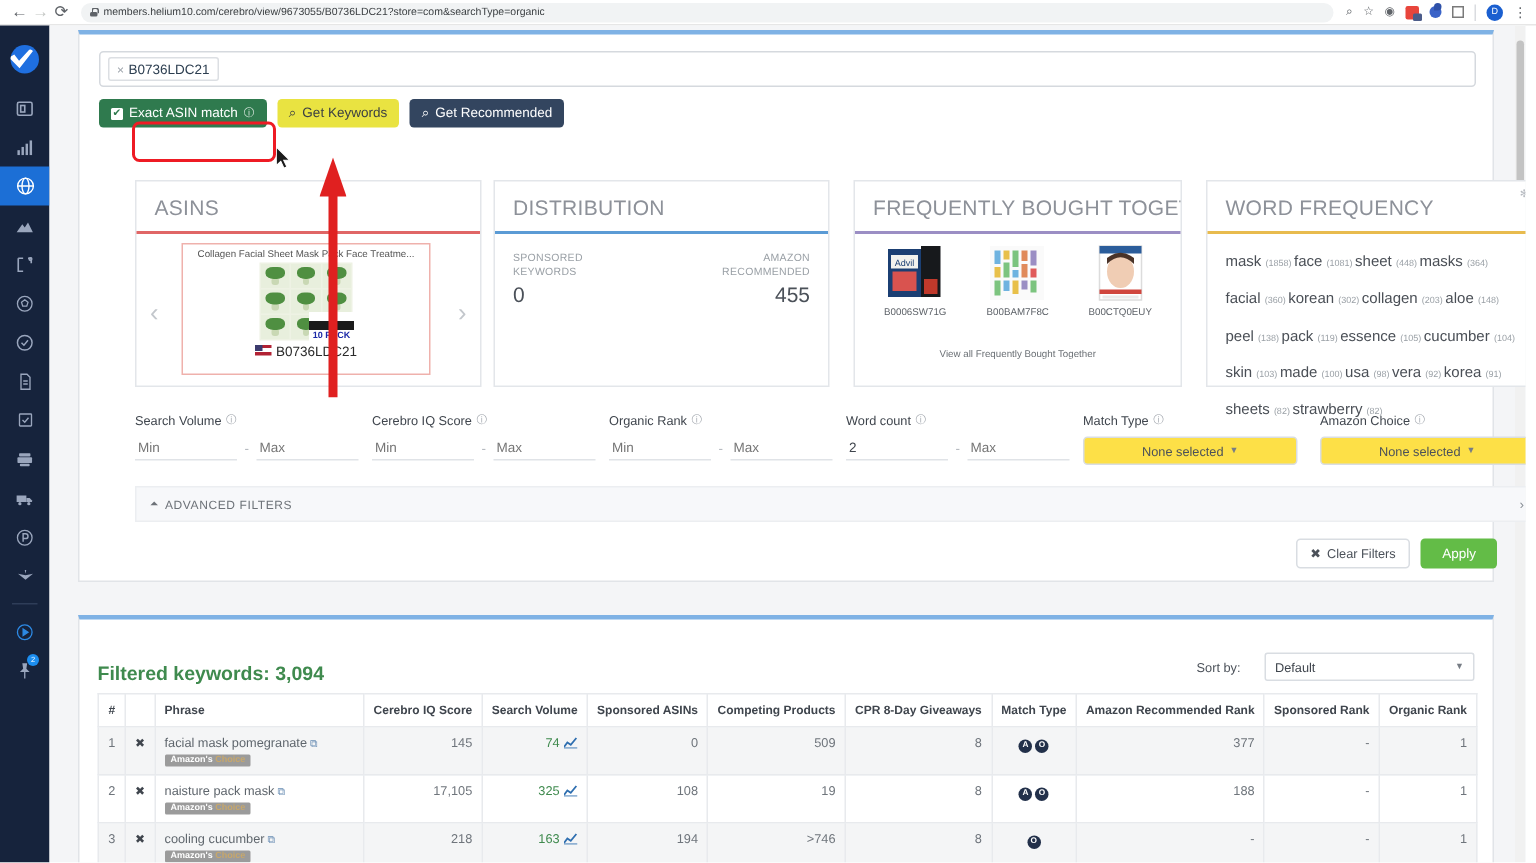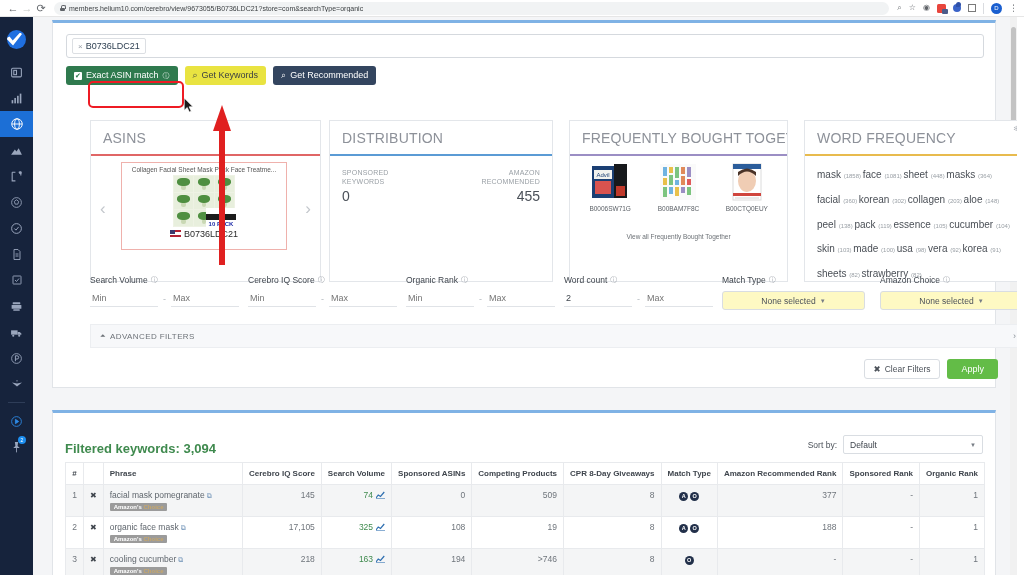--- a/index.html
+++ b/index.html
@@ -126,21 +126,21 @@
     position:absolute; left: 55px; top: 64px; width: 96px; height: 27px;
     border: 2.5px solid #ee1b24; border-radius: 5px; pointer-events:none; z-index: 40;
   }
   
   #anno-arrow { position:absolute; left: 180px; top: 88px; width: 18px; height: 160px; z-index: 39; }
   
   #cursor { position:absolute; left: 151px; top: 81px; width: 11px; height: 15px; z-index: 45; }
 
   
   .card {
-    position:absolute; top: 103px; height: 162px;
+    position:absolute; top: 103px; height: 138px;
     background:#fff; border:1px solid #e3e6ea;
   }
   .card-head {
     height: 33px; display:flex; align-items:center; padding-left: 12px;
     font-size: 14px; color: #8d9199; letter-spacing:.2px; font-weight: 400;
     white-space: nowrap; overflow:hidden;
   }
   .card-rule { height: 2px; }
   #card-asins   { left: 57px;  width: 231px; }
   #card-dist    { left: 296px; width: 224px; }
@@ -200,21 +200,21 @@
   .mm-input {
     border:none; border-bottom:1px solid #e0e3e7; background:transparent;
     font-size:9px; color:#b3b8be; padding: 0 0 3px 2px; width: 68px; outline:none;
     font-family:"Liberation Sans", sans-serif;
   }
   .mm-input.filled { color:#3f454d; }
   .mm-dash { font-size:9px; color:#b3b8be; padding-bottom:3px; }
   .select-box {
     margin-top: 6px; height: 19px; width: 143px; border:1px solid #d9dde2; border-radius:3px;
     display:flex; align-items:center; justify-content:center; gap:4px;
-    font-size:8.5px; color:#4b5159; background:#fef9c3;
+    font-size:8.5px; color:#4b5159; background:#fde047;
   }
   .caret { font-size:6px; color:#777d85; }
 
   #adv-filters {
     position:absolute; left: 57px; top: 307px; width: 936px; height: 24px;
     background:#f7f8fa; border:1px solid #eceef1; display:flex; align-items:center;
     padding: 0 9px; justify-content: space-between;
   }
   #adv-filters-label { font-size:8px; color:#6d7278; letter-spacing:.4px; display:flex; align-items:center; gap:4px;}
   .funnel { font-size:7px; color:#6d7278; }
@@ -229,21 +229,21 @@
     height:20px; padding:0 14px; border-radius:3px; background:#63bc47; color:#fff;
     font-size:9px; display:flex;align-items:center;
   }
 
   
   #results-panel {
     position:absolute; left: 19px; top: 393px; width: 944px; height: 170px;
     background:#fff; border:1px solid #e1e4e8; border-top: 3px solid #7fb2e5;
   }
   #filtered-count { position:absolute; left: 12px; top: 28px; font-size: 13px; color:#3f8a4e; font-weight:bold; }
-  #sortby { position:absolute; right: 12px; top: 22px; display:flex; align-items:center; gap:6px; }
+  #sortby { position:absolute; right: 12px; top: 22px; display:flex; align-items:center; gap:16px; }
   #sortby-label { font-size:8.5px; color:#4b5159; }
   #sortby-select {
     width: 140px; height: 19px; border:1px solid #d9dde2; border-radius:2px; background:#fff;
     display:flex; align-items:center; justify-content:space-between; padding: 0 6px;
     font-size:8.5px; color:#3f454d;
   }
 
   table { position:absolute; left:12px; top:49px; width: 920px; border-collapse: collapse; }
   thead th {
     font-size: 8px; color:#3f454d; font-weight:bold; padding: 6px 6px;
@@ -671,21 +671,21 @@
             <td class="c-num">509</td>
             <td class="c-num">8</td>
             <td class="c-center"><span class="mt-badge">A</span><span class="mt-badge">O</span></td>
             <td class="c-num">377</td>
             <td class="c-num">-</td>
             <td class="c-num">1</td>
           </tr>
           <tr>
             <td class="c-center">2</td>
             <td class="c-center"><span class="x-ico">✖</span></td>
-            <td class=""><span class="phrase-txt">organic face mask</span><span class="ext-link">⧉</span><br><span class="badge-ac">Amazon's <i>Choice</i></span></td>
+            <td class=""><span class="phrase-txt">naisture pack mask</span><span class="ext-link">⧉</span><br><span class="badge-ac">Amazon's <i>Choice</i></span></td>
             <td class="c-num">17,105</td>
             <td class="c-num"><span class="sv-green">325</span><span class="trend-ico"><svg width="9" height="8" viewBox="0 0 12 10">
                   <polyline points="0,9 3,5 6,7 11,1" fill="none" stroke="#2f6fb0" stroke-width="1.6"></polyline>
                   <polyline points="0,10 12,10" stroke="#2f6fb0" stroke-width="1"></polyline>
                 </svg></span></td>
             <td class="c-num">108</td>
             <td class="c-num">19</td>
             <td class="c-num">8</td>
             <td class="c-center"><span class="mt-badge">A</span><span class="mt-badge">O</span></td>
             <td class="c-num">188</td>

